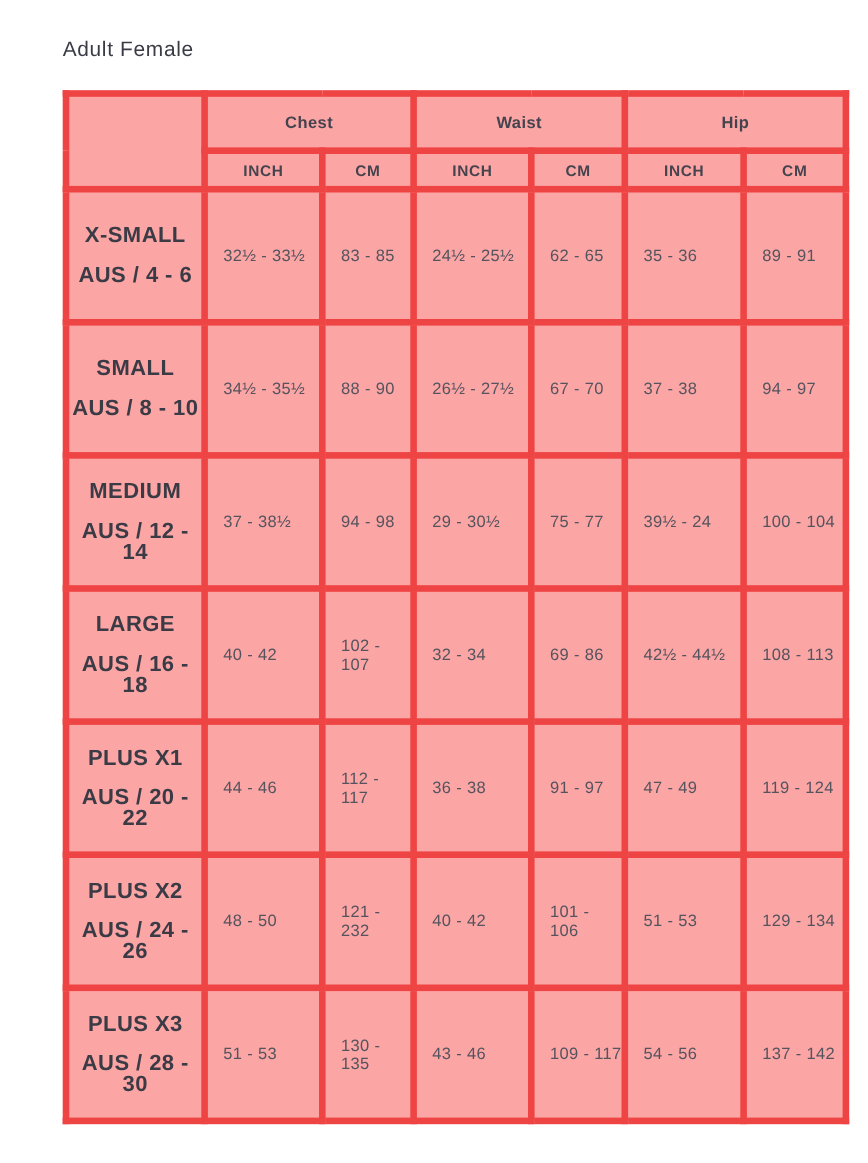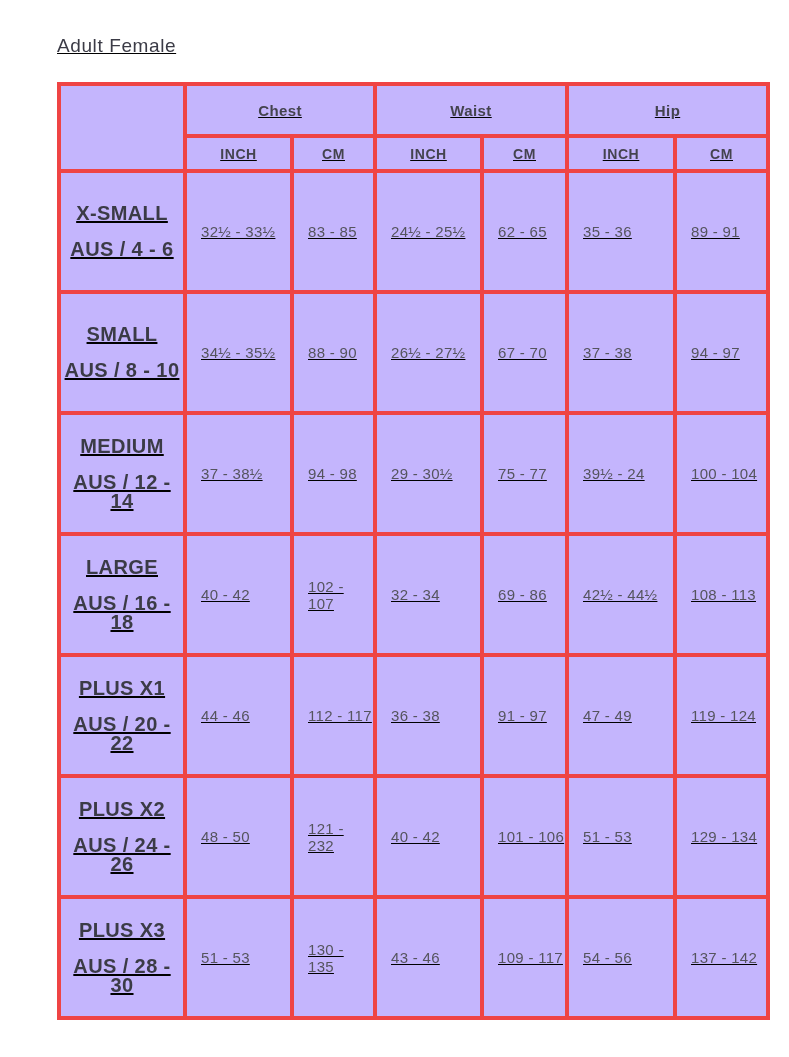--- a/index.html
+++ b/index.html
@@ -6,39 +6,38 @@
   html, body {
     background: #ffffff;
     font-family: "Liberation Sans", "DejaVu Sans", sans-serif;
   }
   body {
     width: 789px;
     min-height: 1057px;
   }
   .page-wrap {
     padding: 34px 0 0 57px;
-    text-decoration: underline;
   }
   .page-title {
     font-size: 19px;
     font-weight: 400;
     color: #3b3b46;
     letter-spacing: 0.6px;
     line-height: 24px;
   }
   table.size-chart {
     margin-top: 24px;
     border-collapse: collapse;
     table-layout: fixed;
     width: 709px;
   }
   table.size-chart th,
   table.size-chart td {
-    border: 4px solid #ef4444;
-    background: #c4b5fd;
+    border: 6px solid #ef4444;
+    background: #fca5a5;
     vertical-align: middle;
   }
   
   tr.group-row th {
     height: 52px;
     font-size: 15px;
     font-weight: 700;
     color: #44434e;
     letter-spacing: 0.4px;
     text-align: center;

